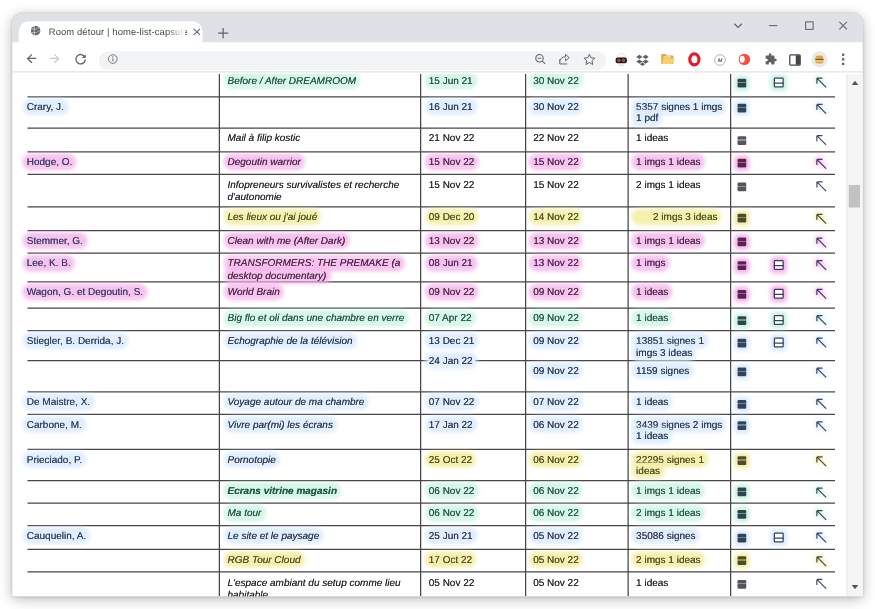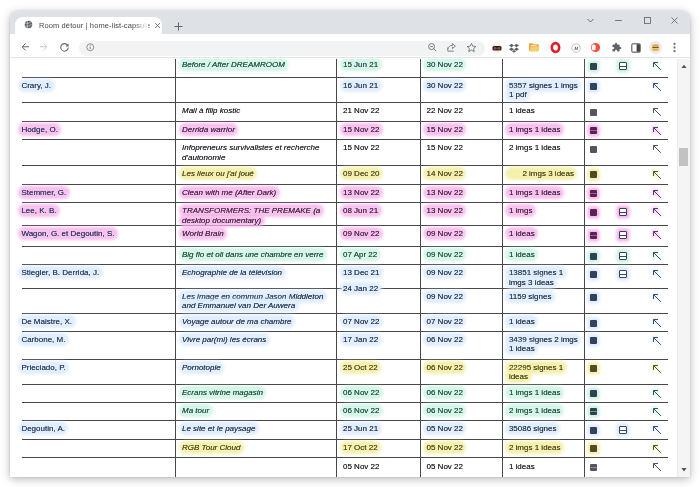--- a/index.html
+++ b/index.html
@@ -174,21 +174,21 @@
       </svg>
 <div class="cell it" style="left:172.0px;top:47.8px">Mail à filip kostic</div>
 <div class="cell" style="left:333.0px;top:47.8px">21 Nov 22</div>
 <div class="cell" style="left:416.5px;top:47.8px">22 Nov 22</div>
 <div class="cell" style="left:498.9px;top:47.8px">1 ideas</div>
 <div class="sqi" style="left:580.0px;top:50.2px;background:linear-gradient(to bottom,#55555f 0 36%,#90909a 36% 50%,#55555f 50% 100%);"></div>
 <svg width="10" height="10" style="left:642.3px;top:48.8px;" viewBox="0 0 10 10">
 <path d="M1.7 1.7 L8.9 8.9 M1.5 1.5 H6 M1.5 1.5 V6" stroke="#3f4a63" stroke-width="0.95" fill="none"></path>
       </svg>
 <div class="cell au" style="left:11.4px;top:66.3px"><span class="cap" style="--cc:#f8c2ef;--gg:#f5b0e9;">Hodge, O.</span></div>
-<div class="cell it" style="left:172.0px;top:66.3px"><span class="cap" style="--cc:#f8c2ef;--gg:#f5b0e9;color:#4d2449;">Derrida warrior</span></div>
+<div class="cell it" style="left:172.0px;top:66.3px"><span class="cap" style="--cc:#f8c2ef;--gg:#f5b0e9;color:#4d2449;">Degoutin warrior</span></div>
 <div class="cell" style="left:333.0px;top:66.3px"><span class="cap" style="--cc:#f8c2ef;--gg:#f5b0e9;color:#4d2449;">15 Nov 22</span></div>
 <div class="cell" style="left:416.5px;top:66.3px"><span class="cap" style="--cc:#f8c2ef;--gg:#f5b0e9;color:#4d2449;">15 Nov 22</span></div>
 <div class="cell" style="left:498.9px;top:66.3px"><span class="cap" style="--cc:#f8c2ef;--gg:#f5b0e9;color:#4d2449;">1 imgs 1 ideas</span></div>
 <div class="sqi" style="left:580.0px;top:68.8px;background:linear-gradient(to bottom,#5a2250 0 36%,#a05d94 36% 50%,#5a2250 50% 100%);box-shadow:0 0 3.5px 2.5px #f5b0e9;"></div>
 <svg width="10" height="10" style="left:642.3px;top:67.2px;filter:drop-shadow(0 0 2px #f5b0e9) drop-shadow(0 0 1.5px #f5b0e9);" viewBox="0 0 10 10">
 <path d="M1.7 1.7 L8.9 8.9 M1.5 1.5 H6 M1.5 1.5 V6" stroke="#413a68" stroke-width="0.95" fill="none"></path>
       </svg>
 <div class="cell it" style="left:172.0px;top:84.8px">Infopreneurs survivalistes et recherche<br>d'autonomie</div>
 <div class="cell" style="left:333.0px;top:84.8px">15 Nov 22</div>
 <div class="cell" style="left:416.5px;top:84.8px">15 Nov 22</div>
@@ -250,21 +250,20 @@
 <div class="cell it" style="left:172.0px;top:209.8px"><span class="cap" style="--cc:#e0eefd;--gg:#d8e9fd;color:#273a58;">Echographie de la télévision</span></div>
 <div class="cell" style="left:333.0px;top:209.8px"><span class="cap" style="--cc:#e0eefd;--gg:#d8e9fd;color:#273a58;">13 Dec 21</span></div>
 <div class="cell" style="left:416.5px;top:209.8px"><span class="cap" style="--cc:#e0eefd;--gg:#d8e9fd;color:#273a58;">09 Nov 22</span></div>
 <div class="cell" style="left:498.9px;top:209.8px"><span class="cap" style="--cc:#e0eefd;--gg:#d8e9fd;color:#273a58;">13851 signes 1<br>imgs 3 ideas</span></div>
 <div class="sqi" style="left:580.0px;top:212.2px;background:linear-gradient(to bottom,#33415a 0 36%,#6484ad 36% 50%,#33415a 50% 100%);box-shadow:0 0 3.5px 2.5px #d8e9fd;"></div>
 <div class="ic2" style="left:608.5px;top:211.8px;border:1px solid #344668;box-shadow:0 0 3.5px 2.5px #d8e9fd;"></div>
 <div class="hline" style="left:608.5px;top:215.2px;width:8px;background:#344668;"></div>
 <svg width="10" height="10" style="left:642.3px;top:210.8px;filter:drop-shadow(0 0 2px #d8e9fd) drop-shadow(0 0 1.5px #d8e9fd);" viewBox="0 0 10 10">
 <path d="M1.7 1.7 L8.9 8.9 M1.5 1.5 H6 M1.5 1.5 V6" stroke="#344668" stroke-width="0.95" fill="none"></path>
       </svg>
-<div class="cell it" style="left:172.0px;top:233.3px"><span class="cap" style="--cc:#e0eefd;--gg:#d8e9fd;color:#273a58;">Les image en commun Jason Middleton<br>and Emmanuel van Der Auwera</span></div>
 <div class="cell" style="left:333.0px;top:225px"><span class="cap" style="--cc:#e0eefd;--gg:#d8e9fd;color:#273a58;">24 Jan 22</span></div>
 <div class="cell" style="left:416.5px;top:233.3px"><span class="cap" style="--cc:#e0eefd;--gg:#d8e9fd;color:#273a58;">09 Nov 22</span></div>
 <div class="cell" style="left:498.9px;top:233.3px"><span class="cap" style="--cc:#e0eefd;--gg:#d8e9fd;color:#273a58;">1159 signes</span></div>
 <div class="sqi" style="left:580.0px;top:235.8px;background:linear-gradient(to bottom,#33415a 0 36%,#6484ad 36% 50%,#33415a 50% 100%);box-shadow:0 0 3.5px 2.5px #d8e9fd;"></div>
 <svg width="10" height="10" style="left:642.3px;top:234.2px;filter:drop-shadow(0 0 2px #d8e9fd) drop-shadow(0 0 1.5px #d8e9fd);" viewBox="0 0 10 10">
 <path d="M1.7 1.7 L8.9 8.9 M1.5 1.5 H6 M1.5 1.5 V6" stroke="#344668" stroke-width="0.95" fill="none"></path>
       </svg>
 <div class="cell au" style="left:11.4px;top:258.8px"><span class="cap" style="--cc:#e0eefd;--gg:#d8e9fd;">De Maistre, X.</span></div>
 <div class="cell it" style="left:172.0px;top:258.8px"><span class="cap" style="--cc:#e0eefd;--gg:#d8e9fd;color:#273a58;">Voyage autour de ma chambre</span></div>
 <div class="cell" style="left:333.0px;top:258.8px"><span class="cap" style="--cc:#e0eefd;--gg:#d8e9fd;color:#273a58;">07 Nov 22</span></div>
@@ -285,55 +284,56 @@
       </svg>
 <div class="cell au" style="left:11.4px;top:304.3px"><span class="cap" style="--cc:#e0eefd;--gg:#d8e9fd;">Prieciado, P.</span></div>
 <div class="cell it" style="left:172.0px;top:304.3px"><span class="cap" style="--cc:#e0eefd;--gg:#d8e9fd;color:#273a58;">Pornotopie</span></div>
 <div class="cell" style="left:333.0px;top:304.3px"><span class="cap" style="--cc:#f5f0ac;--gg:#f2eda0;color:#55501e;">25 Oct 22</span></div>
 <div class="cell" style="left:416.5px;top:304.3px"><span class="cap" style="--cc:#f5f0ac;--gg:#f2eda0;color:#55501e;">06 Nov 22</span></div>
 <div class="cell" style="left:498.9px;top:304.3px"><span class="cap" style="--cc:#f5f0ac;--gg:#f2eda0;color:#55501e;">22295 signes 1<br>ideas</span></div>
 <div class="sqi" style="left:580.0px;top:306.8px;background:linear-gradient(to bottom,#4f4a2a 0 36%,#948c52 36% 50%,#4f4a2a 50% 100%);box-shadow:0 0 3.5px 2.5px #f2eda0;"></div>
 <svg width="10" height="10" style="left:642.3px;top:305.2px;filter:drop-shadow(0 0 2px #f2eda0) drop-shadow(0 0 1.5px #f2eda0);" viewBox="0 0 10 10">
 <path d="M1.7 1.7 L8.9 8.9 M1.5 1.5 H6 M1.5 1.5 V6" stroke="#4a4436" stroke-width="0.95" fill="none"></path>
       </svg>
-<div class="cell it" style="left:172.0px;top:329.3px"><span class="cap" style="--cc:#d6f6e9;--gg:#c6f2e0;color:#1c5c41;">Ecrans vitrine magasin</span></div>
+<div class="cell it" style="left:172.0px;top:329.3px"><span class="cap" style="--cc:#d6f6e9;--gg:#c6f2e0;color:#1c5c41;font-weight:bold;">Ecrans vitrine magasin</span></div>
 <div class="cell" style="left:333.0px;top:329.3px"><span class="cap" style="--cc:#d6f6e9;--gg:#c6f2e0;color:#1c5c41;">06 Nov 22</span></div>
 <div class="cell" style="left:416.5px;top:329.3px"><span class="cap" style="--cc:#d6f6e9;--gg:#c6f2e0;color:#1c5c41;">06 Nov 22</span></div>
 <div class="cell" style="left:498.9px;top:329.3px"><span class="cap" style="--cc:#d6f6e9;--gg:#c6f2e0;color:#1c5c41;">1 imgs 1 ideas</span></div>
 <div class="sqi" style="left:580.0px;top:331.8px;background:linear-gradient(to bottom,#31424f 0 36%,#639a8b 36% 50%,#31424f 50% 100%);box-shadow:0 0 3.5px 2.5px #c6f2e0;"></div>
 <svg width="10" height="10" style="left:642.3px;top:330.2px;filter:drop-shadow(0 0 2px #c6f2e0) drop-shadow(0 0 1.5px #c6f2e0);" viewBox="0 0 10 10">
 <path d="M1.7 1.7 L8.9 8.9 M1.5 1.5 H6 M1.5 1.5 V6" stroke="#31485c" stroke-width="0.95" fill="none"></path>
       </svg>
 <div class="cell it" style="left:172.0px;top:347.3px"><span class="cap" style="--cc:#d6f6e9;--gg:#c6f2e0;color:#1c5c41;">Ma tour</span></div>
 <div class="cell" style="left:333.0px;top:347.3px"><span class="cap" style="--cc:#d6f6e9;--gg:#c6f2e0;color:#1c5c41;">06 Nov 22</span></div>
 <div class="cell" style="left:416.5px;top:347.3px"><span class="cap" style="--cc:#d6f6e9;--gg:#c6f2e0;color:#1c5c41;">06 Nov 22</span></div>
 <div class="cell" style="left:498.9px;top:347.3px"><span class="cap" style="--cc:#d6f6e9;--gg:#c6f2e0;color:#1c5c41;">2 imgs 1 ideas</span></div>
 <div class="sqi" style="left:580.0px;top:349.8px;background:linear-gradient(to bottom,#31424f 0 36%,#639a8b 36% 50%,#31424f 50% 100%);box-shadow:0 0 3.5px 2.5px #c6f2e0;"></div>
 <svg width="10" height="10" style="left:642.3px;top:348.2px;filter:drop-shadow(0 0 2px #c6f2e0) drop-shadow(0 0 1.5px #c6f2e0);" viewBox="0 0 10 10">
 <path d="M1.7 1.7 L8.9 8.9 M1.5 1.5 H6 M1.5 1.5 V6" stroke="#31485c" stroke-width="0.95" fill="none"></path>
       </svg>
-<div class="cell au" style="left:11.4px;top:365.8px"><span class="cap" style="--cc:#e0eefd;--gg:#d8e9fd;">Degoutin, A.</span></div>
+<div class="cell au" style="left:11.4px;top:365.8px"><span class="cap" style="--cc:#e0eefd;--gg:#d8e9fd;">Cauquelin, A.</span></div>
 <div class="cell it" style="left:172.0px;top:365.8px"><span class="cap" style="--cc:#e0eefd;--gg:#d8e9fd;color:#273a58;">Le site et le paysage</span></div>
 <div class="cell" style="left:333.0px;top:365.8px"><span class="cap" style="--cc:#e0eefd;--gg:#d8e9fd;color:#273a58;">25 Jun 21</span></div>
 <div class="cell" style="left:416.5px;top:365.8px"><span class="cap" style="--cc:#e0eefd;--gg:#d8e9fd;color:#273a58;">05 Nov 22</span></div>
 <div class="cell" style="left:498.9px;top:365.8px"><span class="cap" style="--cc:#e0eefd;--gg:#d8e9fd;color:#273a58;text-align:center;">35086 signes</span></div>
 <div class="sqi" style="left:580.0px;top:368.2px;background:linear-gradient(to bottom,#33415a 0 36%,#6484ad 36% 50%,#33415a 50% 100%);box-shadow:0 0 3.5px 2.5px #d8e9fd;"></div>
 <div class="ic2" style="left:608.5px;top:367.8px;border:1px solid #344668;box-shadow:0 0 3.5px 2.5px #d8e9fd;"></div>
 <div class="hline" style="left:608.5px;top:371.2px;width:8px;background:#344668;"></div>
 <svg width="10" height="10" style="left:642.3px;top:366.8px;filter:drop-shadow(0 0 2px #d8e9fd) drop-shadow(0 0 1.5px #d8e9fd);" viewBox="0 0 10 10">
 <path d="M1.7 1.7 L8.9 8.9 M1.5 1.5 H6 M1.5 1.5 V6" stroke="#344668" stroke-width="0.95" fill="none"></path>
       </svg>
 <div class="cell it" style="left:172.0px;top:384.3px"><span class="cap" style="--cc:#f5f0ac;--gg:#f2eda0;color:#55501e;">RGB Tour Cloud</span></div>
 <div class="cell" style="left:333.0px;top:384.3px"><span class="cap" style="--cc:#f5f0ac;--gg:#f2eda0;color:#55501e;">17 Oct 22</span></div>
 <div class="cell" style="left:416.5px;top:384.3px"><span class="cap" style="--cc:#f5f0ac;--gg:#f2eda0;color:#55501e;">05 Nov 22</span></div>
 <div class="cell" style="left:498.9px;top:384.3px"><span class="cap" style="--cc:#f5f0ac;--gg:#f2eda0;color:#55501e;">2 imgs 1 ideas</span></div>
 <div class="sqi" style="left:580.0px;top:386.8px;background:linear-gradient(to bottom,#4f4a2a 0 36%,#948c52 36% 50%,#4f4a2a 50% 100%);box-shadow:0 0 3.5px 2.5px #f2eda0;"></div>
 <svg width="10" height="10" style="left:642.3px;top:385.2px;filter:drop-shadow(0 0 2px #f2eda0) drop-shadow(0 0 1.5px #f2eda0);" viewBox="0 0 10 10">
 <path d="M1.7 1.7 L8.9 8.9 M1.5 1.5 H6 M1.5 1.5 V6" stroke="#4a4436" stroke-width="0.95" fill="none"></path>
       </svg>
+<div class="cell it" style="left:172.0px;top:403.0px">L'espace ambiant du setup comme lieu<br>habitable</div>
 <div class="cell" style="left:333.0px;top:403.0px">05 Nov 22</div>
 <div class="cell" style="left:416.5px;top:403.0px">05 Nov 22</div>
 <div class="cell" style="left:498.9px;top:403.0px">1 ideas</div>
 <div class="sqi" style="left:580.0px;top:405.4px;background:linear-gradient(to bottom,#55555f 0 36%,#90909a 36% 50%,#55555f 50% 100%);"></div>
 <svg width="10" height="10" style="left:642.3px;top:403.9px;" viewBox="0 0 10 10">
 <path d="M1.7 1.7 L8.9 8.9 M1.5 1.5 H6 M1.5 1.5 V6" stroke="#3f4a63" stroke-width="0.95" fill="none"></path>
       </svg>
 <div class="abs" style="left:666.7px;top:0;width:13.3px;height:418.5px;background:#f5f5f5;border-left:1px solid #ececec;"></div>
 <svg width="6" height="5" style="left:670.5px;top:5.5px" viewBox="0 0 8 6">
 <path d="M4 0.5 L7.5 5 H0.5 Z" fill="#555"></path>

